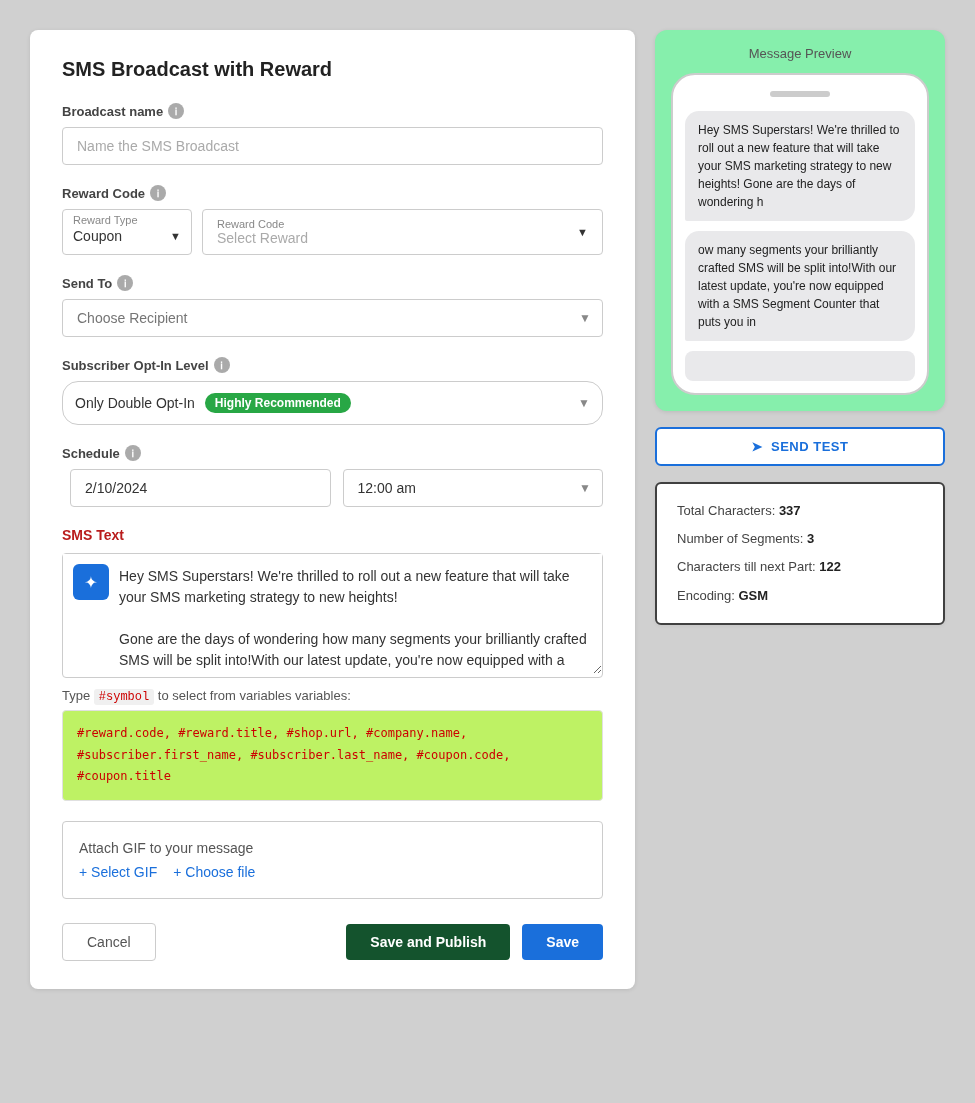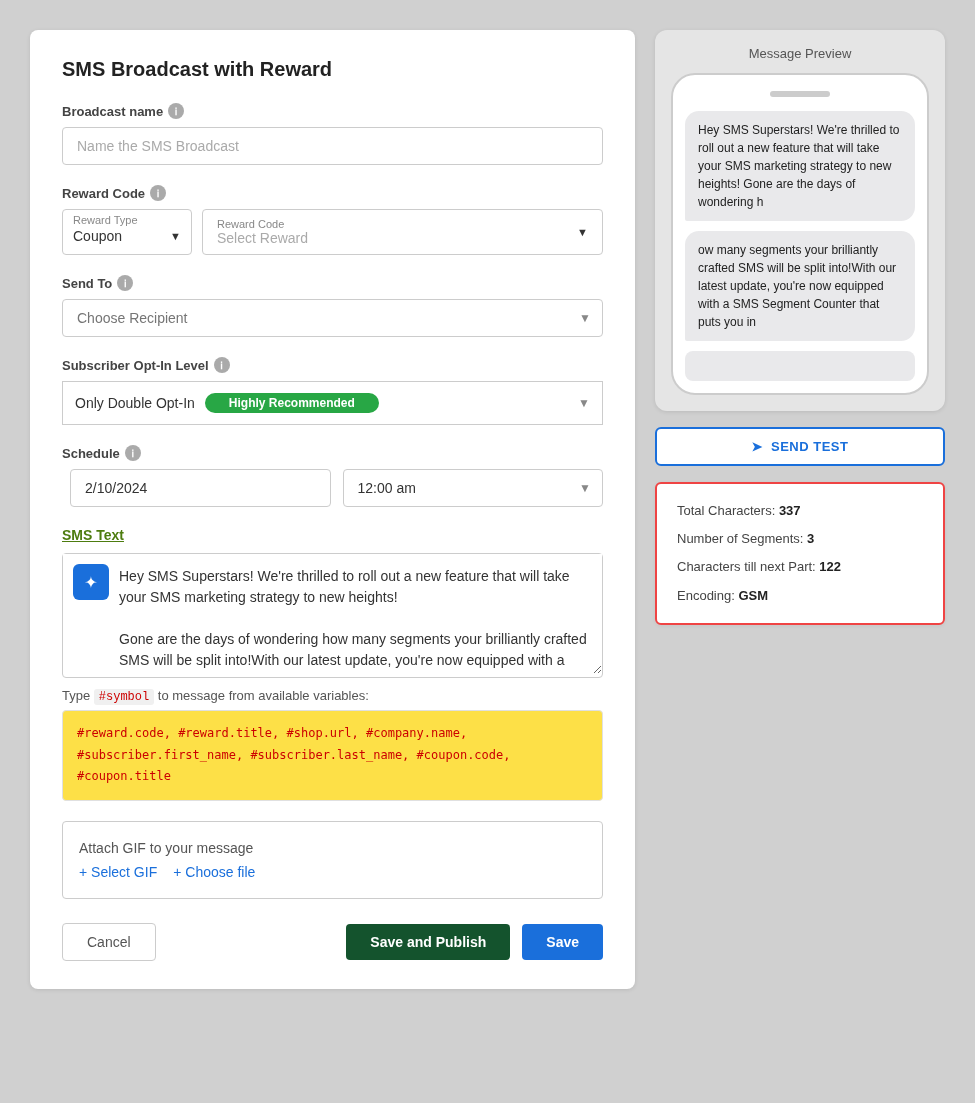--- a/index.html
+++ b/index.html
@@ -138,37 +138,37 @@
       top: 50%;
       transform: translateY(-50%);
       pointer-events: none;
       color: #888;
       font-size: 12px;
     }
     .opt-in-select-wrapper {
       display: flex;
       align-items: center;
       border: 1px solid #ccc;
-      border-radius: 0;
+      border-radius: 16px;
       padding: 0 12px;
       min-height: 44px;
       background: #fff;
     }
     .opt-in-text {
       font-size: 14px;
       color: #333;
       margin-right: 10px;
       white-space: nowrap;
     }
     .badge-recommended {
       background: #28a745;
       color: #fff;
       font-size: 12px;
       font-weight: 600;
-      padding: 3px 24px;
+      padding: 3px 10px;
       border-radius: 12px;
     }
     .opt-in-arrow {
       margin-left: auto;
       color: #888;
       font-size: 12px;
     }
     .schedule-row {
       display: flex;
       gap: 12px;
@@ -176,23 +176,22 @@
     }
     .schedule-date {
       flex: 1;
     }
     .schedule-time {
       flex: 1;
     }
     .section-title {
       font-size: 14px;
       font-weight: 600;
-      color: #4d7c0f;
+      color: #b91c1c;
       margin-bottom: 10px;
-      text-decoration: underline;
     }
     .sms-text-area-wrapper {
       border: 1px solid #ccc;
       border-radius: 4px;
       position: relative;
       background: #fff;
     }
     .sms-magic-btn {
       position: absolute;
       top: 10px;
@@ -230,21 +229,21 @@
       background: #f0f0f0;
       border-radius: 3px;
       padding: 1px 5px;
       font-size: 12px;
       color: #c00;
       font-family: Liberation Mono, monospace;
     }
     .variables-box {
       border: 1px solid #e0e0e0;
       border-radius: 4px;
-      background: #fde047;
+      background: #bef264;
       padding: 12px 14px;
       font-size: 12px;
       line-height: 1.8;
       color: #c00;
       font-family: monospace;
     }
     .variables-box span { color: #c00; }
     .image-section { margin-top: 20px; }
     .image-upload-box {
       border: 1px solid #ccc;
@@ -311,21 +310,21 @@
     }
     
     .right-panel {
       display: flex;
       flex-direction: column;
       gap: 16px;
       width: 290px;
       flex-shrink: 0;
     }
     .phone-mockup {
-      background: #e5e5e5;
+      background: #86efac;
       border-radius: 12px;
       padding: 16px;
       box-shadow: 0 1px 4px rgba(0,0,0,0.1);
     }
     .phone-preview-title {
       text-align: center;
       font-size: 13px;
       color: #555;
       margin-bottom: 12px;
     }
@@ -362,21 +361,21 @@
       background: #fff;
       border-radius: 6px;
       padding: 10px 20px;
       font-size: 13px;
       font-weight: 700;
       cursor: pointer;
       width: 100%;
       letter-spacing: 0.5px;
     }
     .stats-box {
-      border: 2px solid #ef4444;
+      border: 2px solid #404040;
       border-radius: 6px;
       background: #fff;
       padding: 18px 20px;
       box-shadow: 0 1px 4px rgba(0,0,0,0.05);
     }
     .stat-row {
       font-size: 13px;
       color: #444;
       margin-bottom: 10px;
       line-height: 1.4;
@@ -471,21 +470,21 @@
       <div class="section-title">SMS Text</div>
       <div class="sms-text-area-wrapper">
         <button class="sms-magic-btn">
           <span>✦</span>
         </button>
         <textarea class="sms-textarea" style="">Hey SMS Superstars! We're thrilled to roll out a new feature that will take your SMS marketing strategy to new heights!
 
 Gone are the days of wondering how many segments your brilliantly crafted SMS will be split into!With our latest update, you're now equipped with a SMS Segment Counter that puts you in control!</textarea>
       </div>
       <div class="variables-hint">
-        <span>Type </span><code>#symbol</code><span> to message from available variables:</span>
+        <span>Type </span><code>#symbol</code><span> to select from variables variables:</span>
       </div>
       <div class="variables-box">
         <span>#reward.code, #reward.title, #shop.url, #company.name, #subscriber.first_name, #subscriber.last_name, #coupon.code, #coupon.title</span>
       </div>
     </div>
 
     <div class="image-section">
       <div class="image-upload-box">
         <div class="attach-label">Attach GIF to your message</div>
         <div class="upload-buttons">

